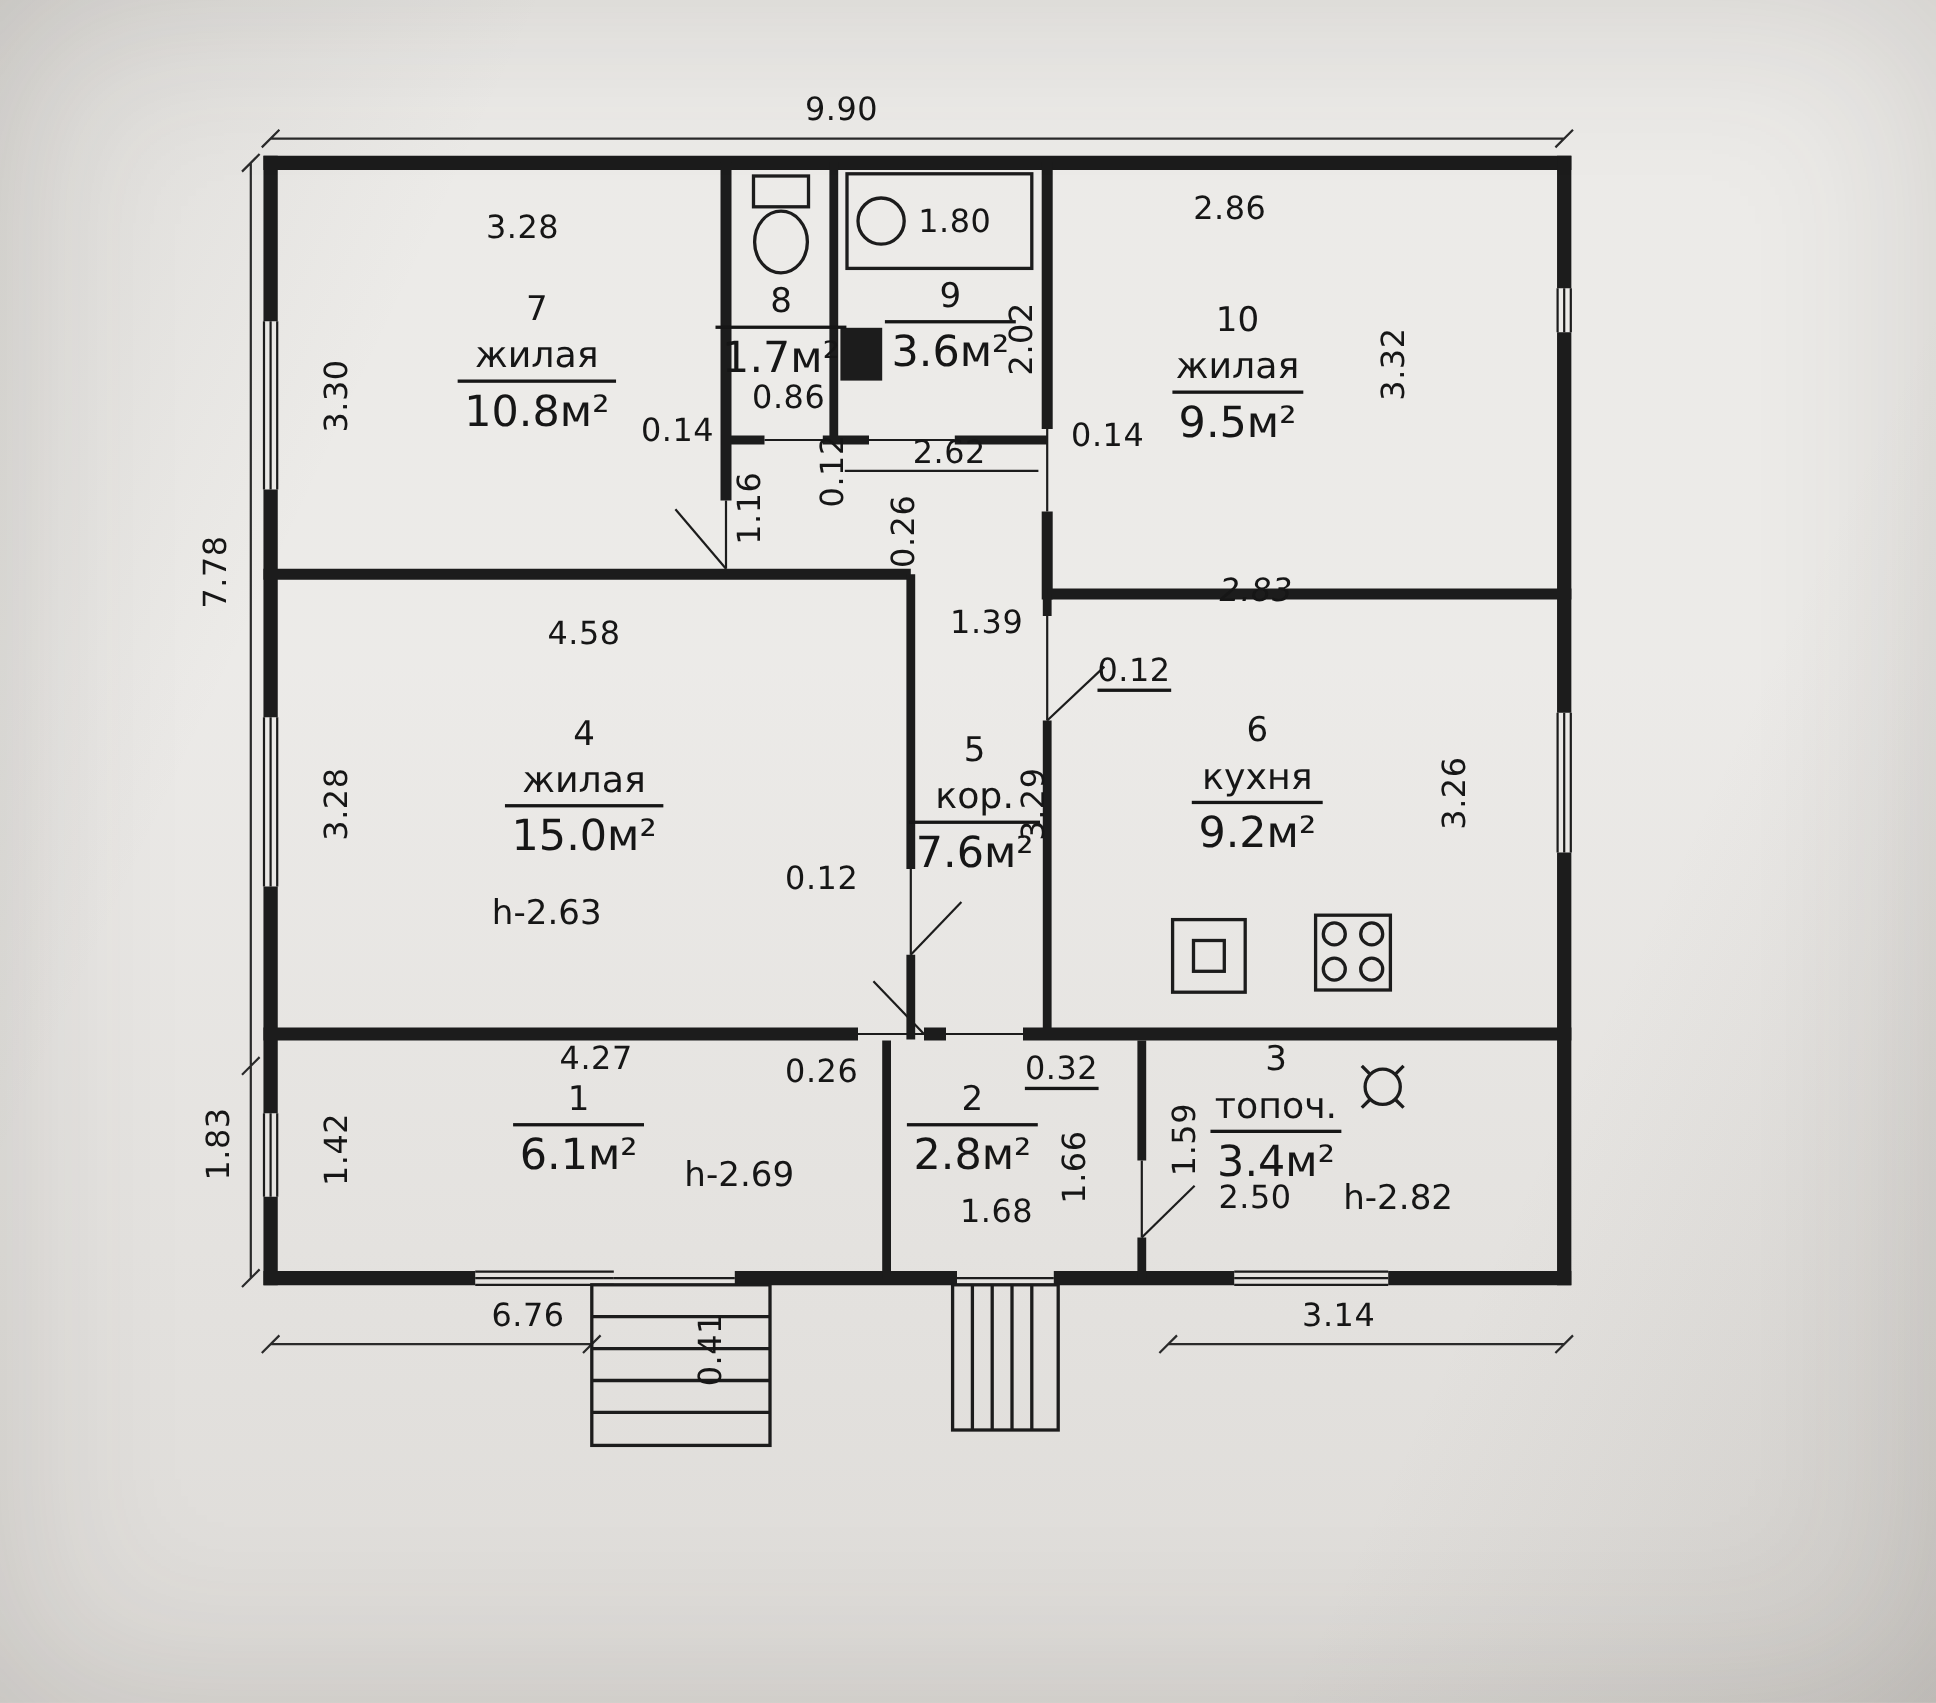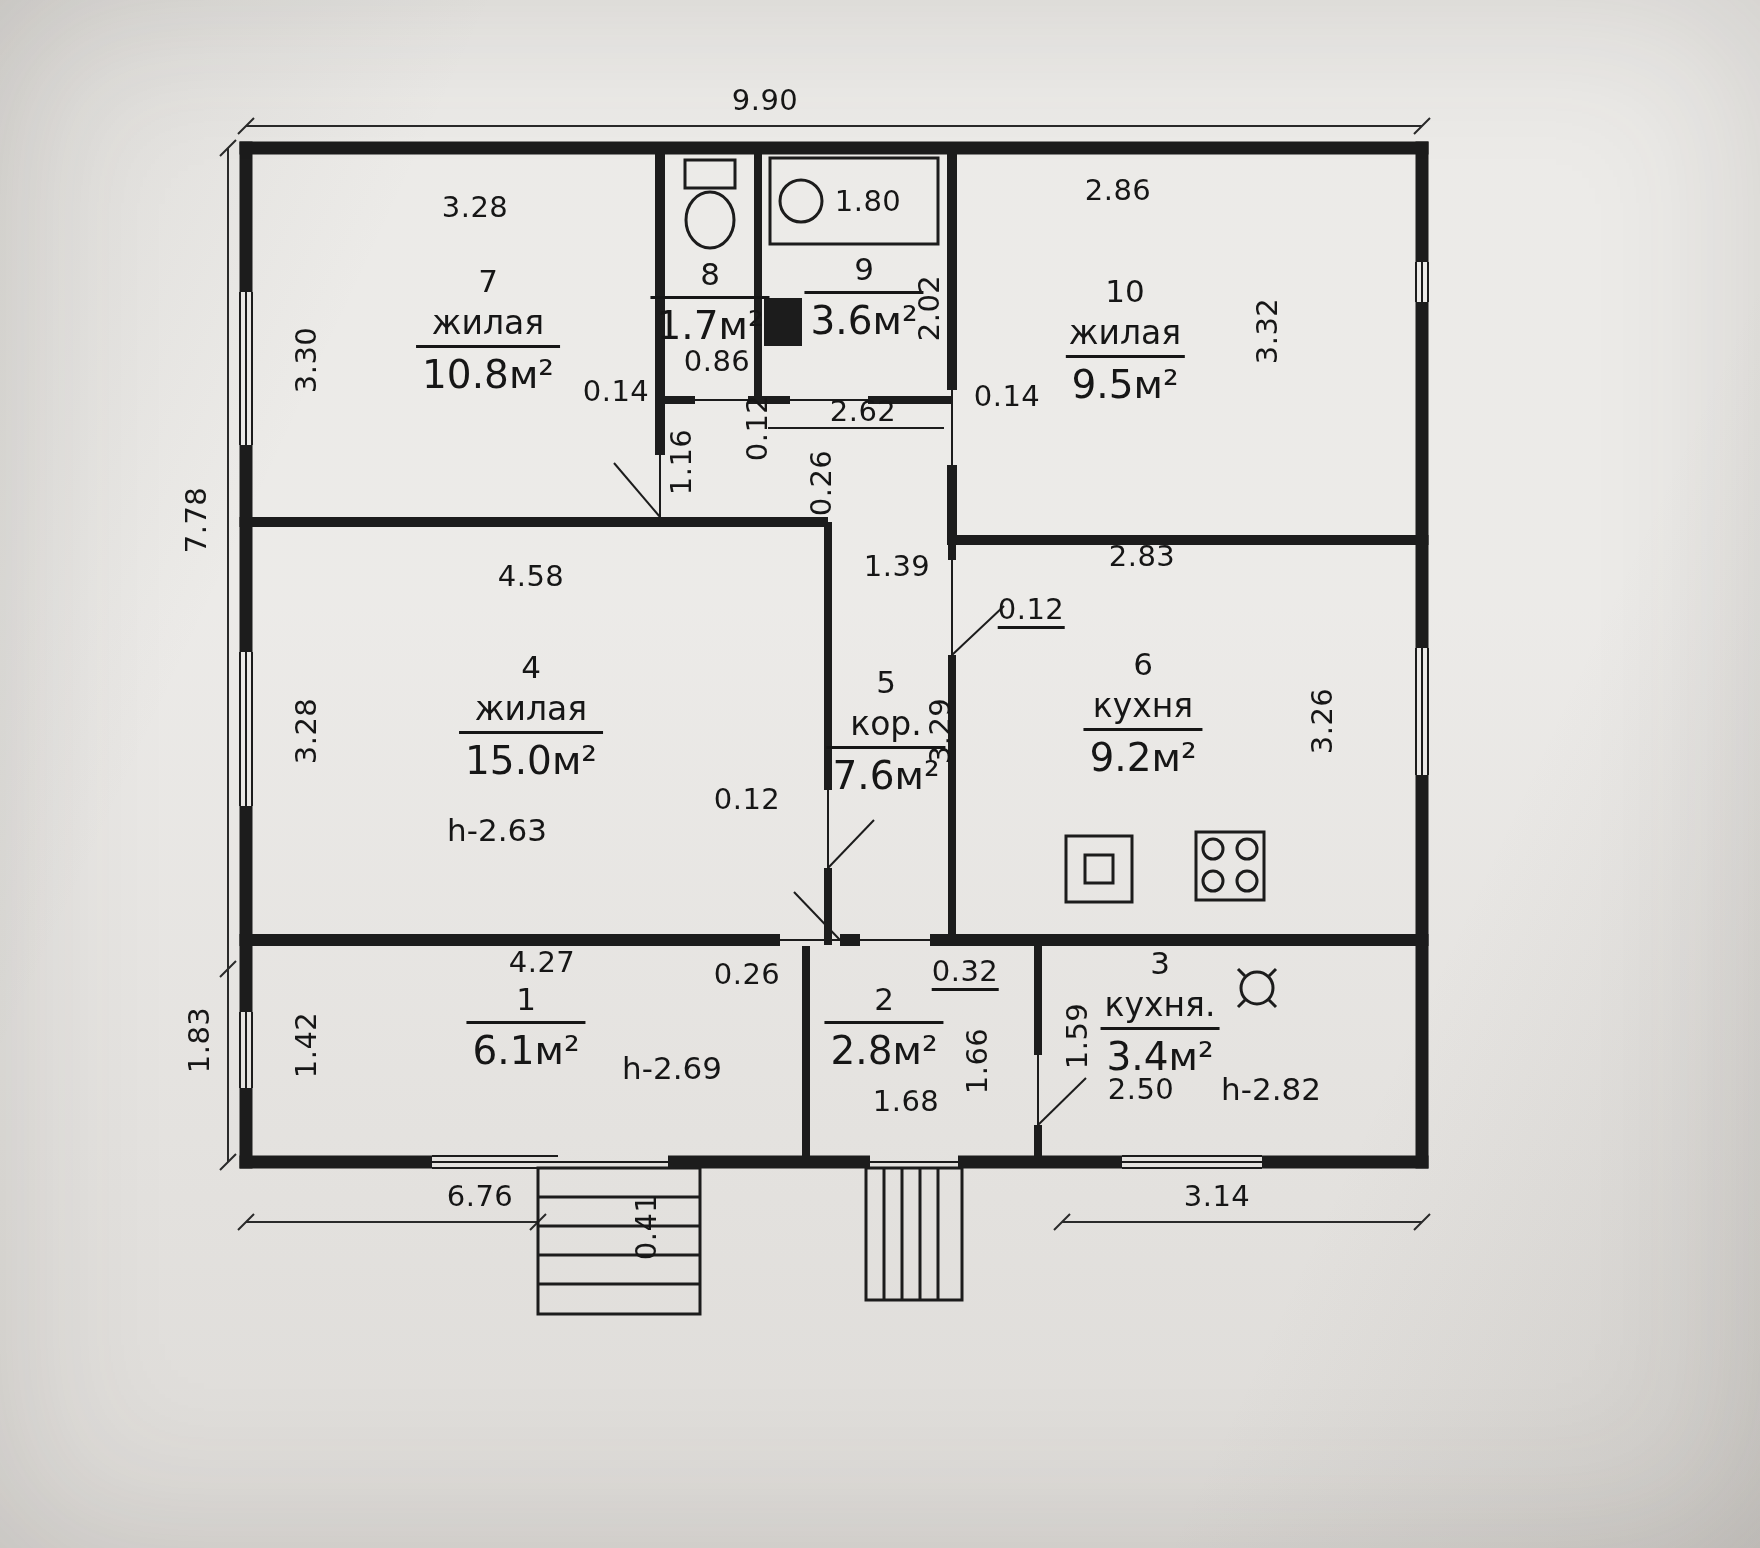--- a/index.html
+++ b/index.html
@@ -139,21 +139,21 @@
       <div class="dim v" style="left: 1267px; top: 331px;">3.32</div>
       <div class="dim" style="left: 616px; top: 391px;">0.14</div>
       <div class="dim" style="left: 1007px; top: 396px;">0.14</div>
       <div class="dim v" style="left: 757px; top: 428px;">0.12</div>
       <div class="dim" style="left: 863px; top: 411px;">2.62</div>
       <div class="dim v" style="left: 681px; top: 462px;">1.16</div>
       <div class="dim v" style="left: 821px; top: 483px;">0.26</div>
       <div class="dim v" style="left: 196px; top: 520px;">7.78</div>
       <div class="dim" style="left: 531px; top: 576px;">4.58</div>
       <div class="dim" style="left: 897px; top: 566px;">1.39</div>
-      <div class="dim" style="left: 1142px; top: 556px;">2.83</div>
+      <div class="dim" style="left: 1142px; top: 537px; font-style: italic;">2.83</div>
       <div class="dim u" style="left: 1031px; top: 612px;">0.12</div>
       <div class="dim v" style="left: 306px; top: 731px;">3.28</div>
       <div class="dim v" style="left: 940px; top: 731px;">3.29</div>
       <div class="dim v" style="left: 1322px; top: 721px;">3.26</div>
       <div class="dim" style="left: 747px; top: 799px;">0.12</div>
       <div class="dim" style="left: 542px; top: 962px;">4.27</div>
       <div class="dim" style="left: 747px; top: 974px;">0.26</div>
       <div class="dim u" style="left: 965px; top: 974px;">0.32</div>
       <div class="dim v" style="left: 306px; top: 1045px;">1.42</div>
       <div class="dim v" style="left: 199px; top: 1040px;">1.83</div>
@@ -170,21 +170,21 @@
       <div class="room" style="left: 526px; top: 980px;">
         <div class="num">1</div>
         <div class="ar">6.1м²</div>
       </div>
       <div class="room" style="left: 884px; top: 980px;">
         <div class="num">2</div>
         <div class="ar">2.8м²</div>
       </div>
       <div class="room" style="left: 1160px; top: 944px;">
         <div class="num">3</div>
-        <div class="nm">кухня.</div>
+        <div class="nm">топоч.</div>
         <div class="ar">3.4м²</div>
       </div>
       <div class="room" style="left: 531px; top: 648px;">
         <div class="num">4</div>
         <div class="nm">жилая</div>
         <div class="ar">15.0м²</div>
       </div>
       <div class="room" style="left: 886px; top: 663px;">
         <div class="num">5</div>
         <div class="nm">кор.</div>

